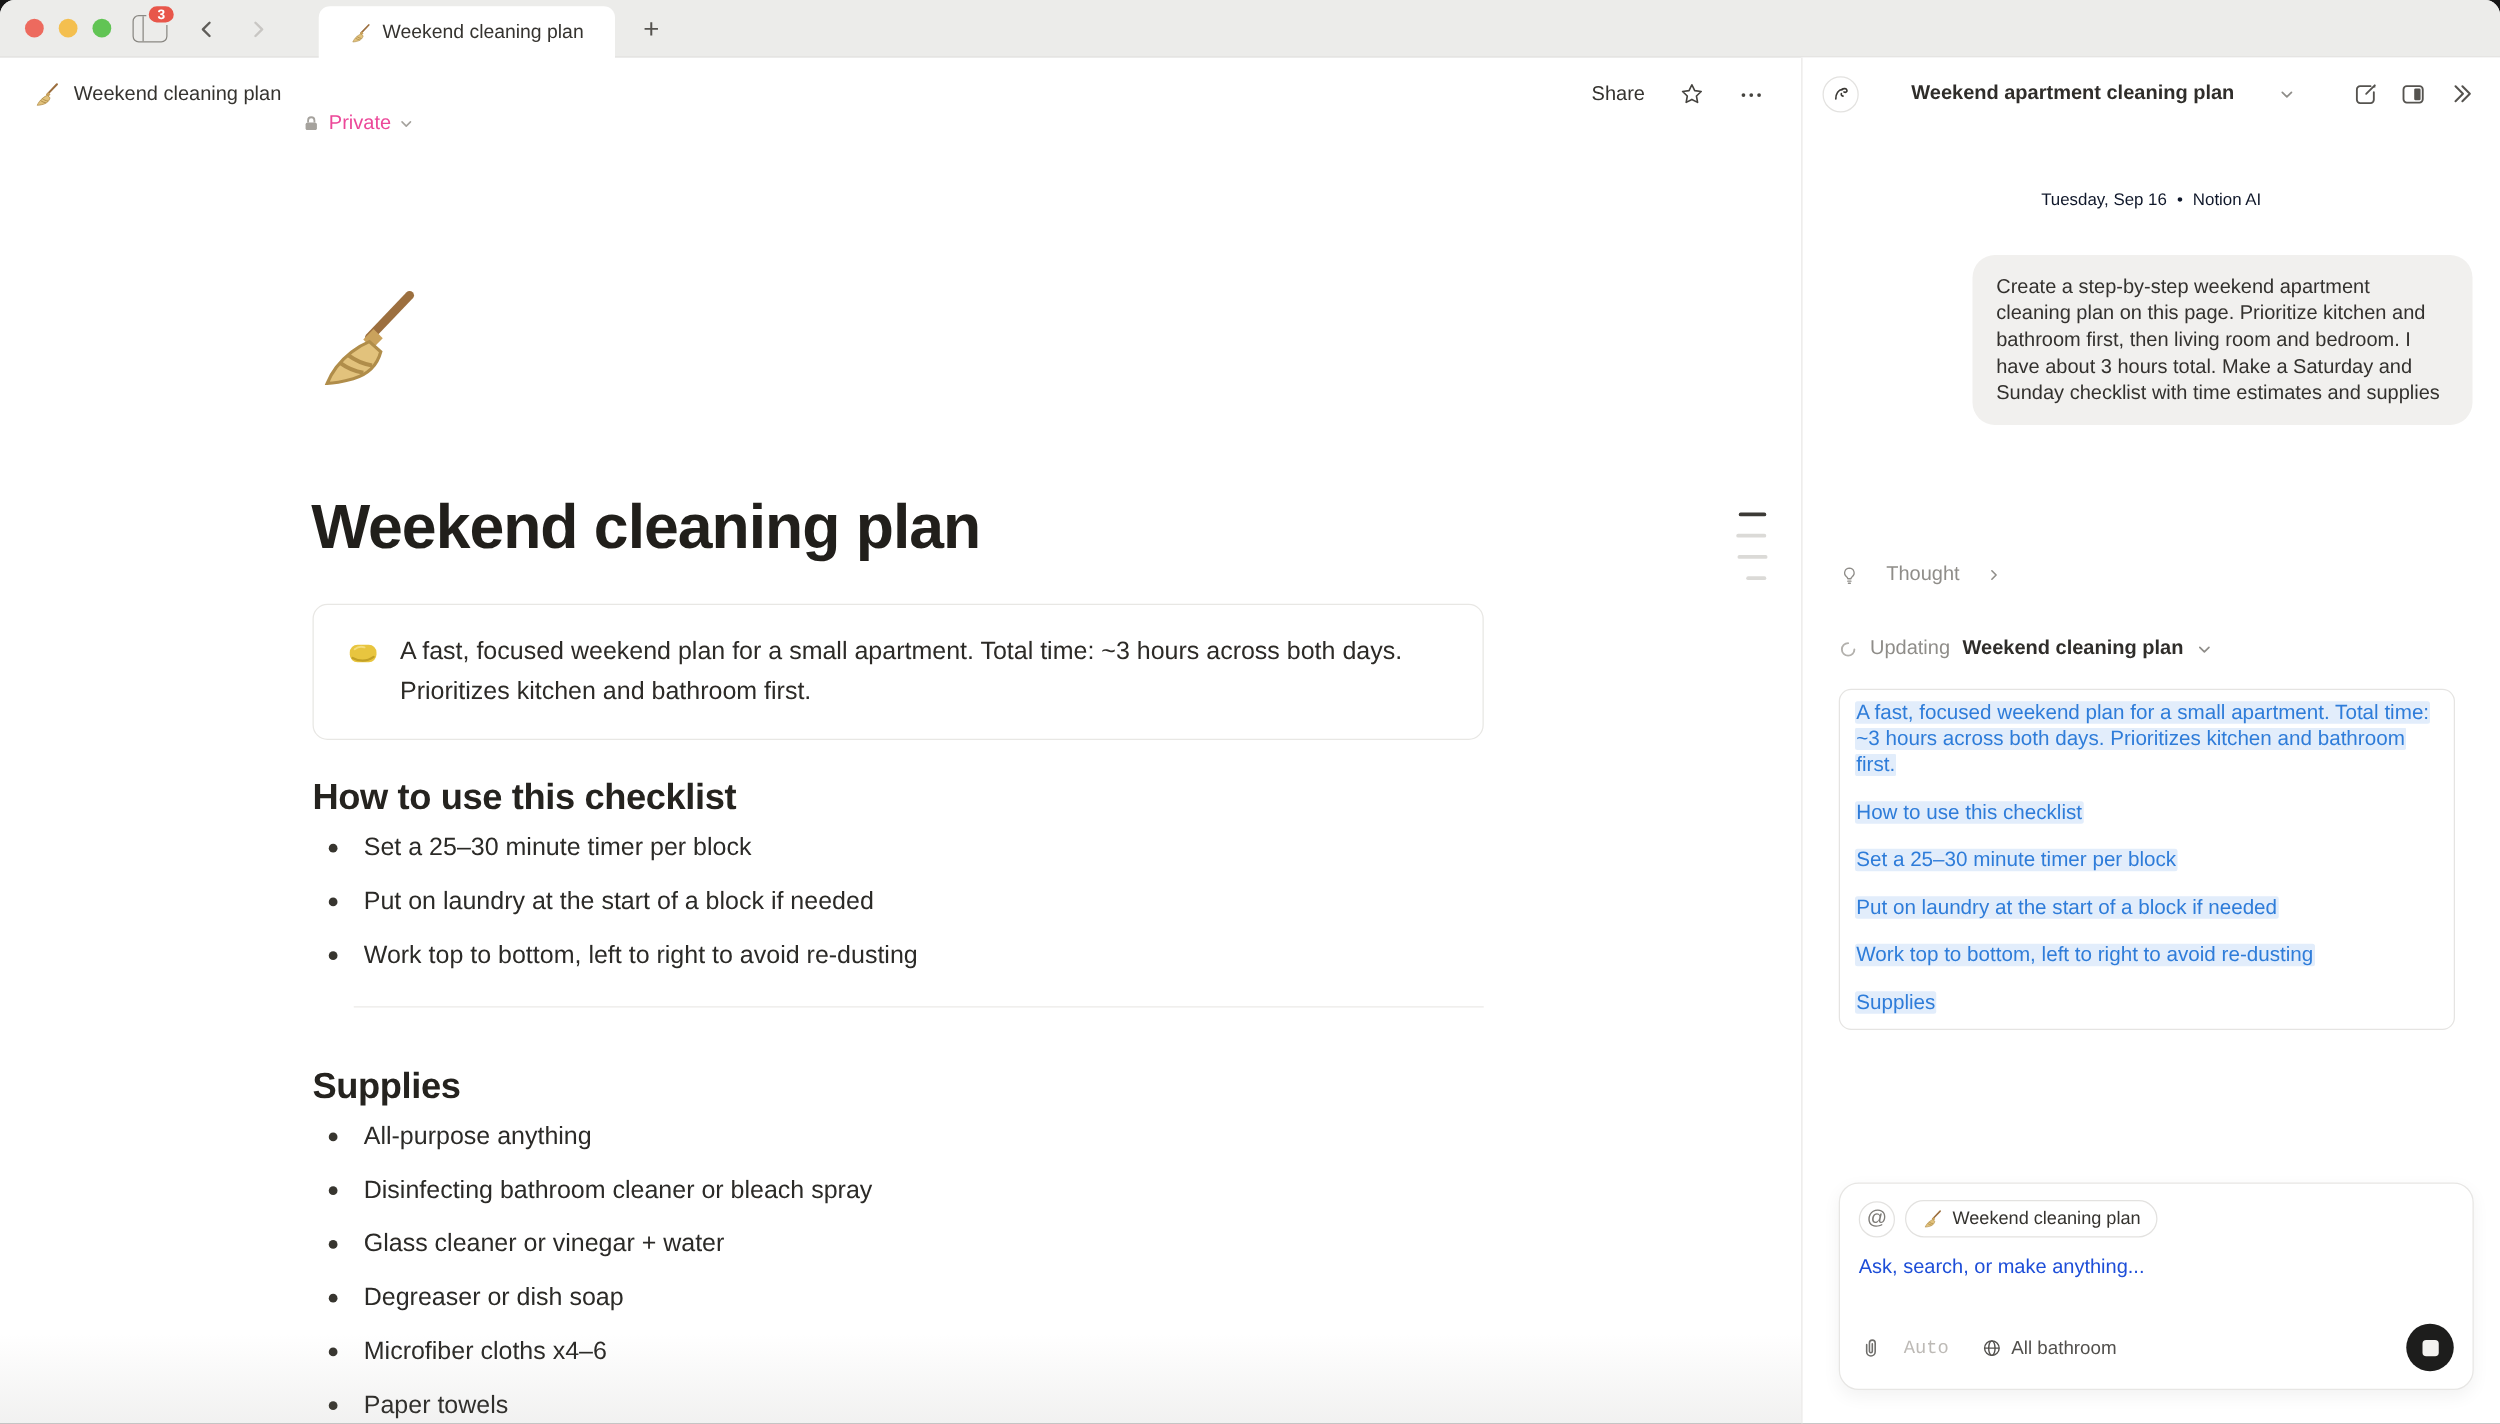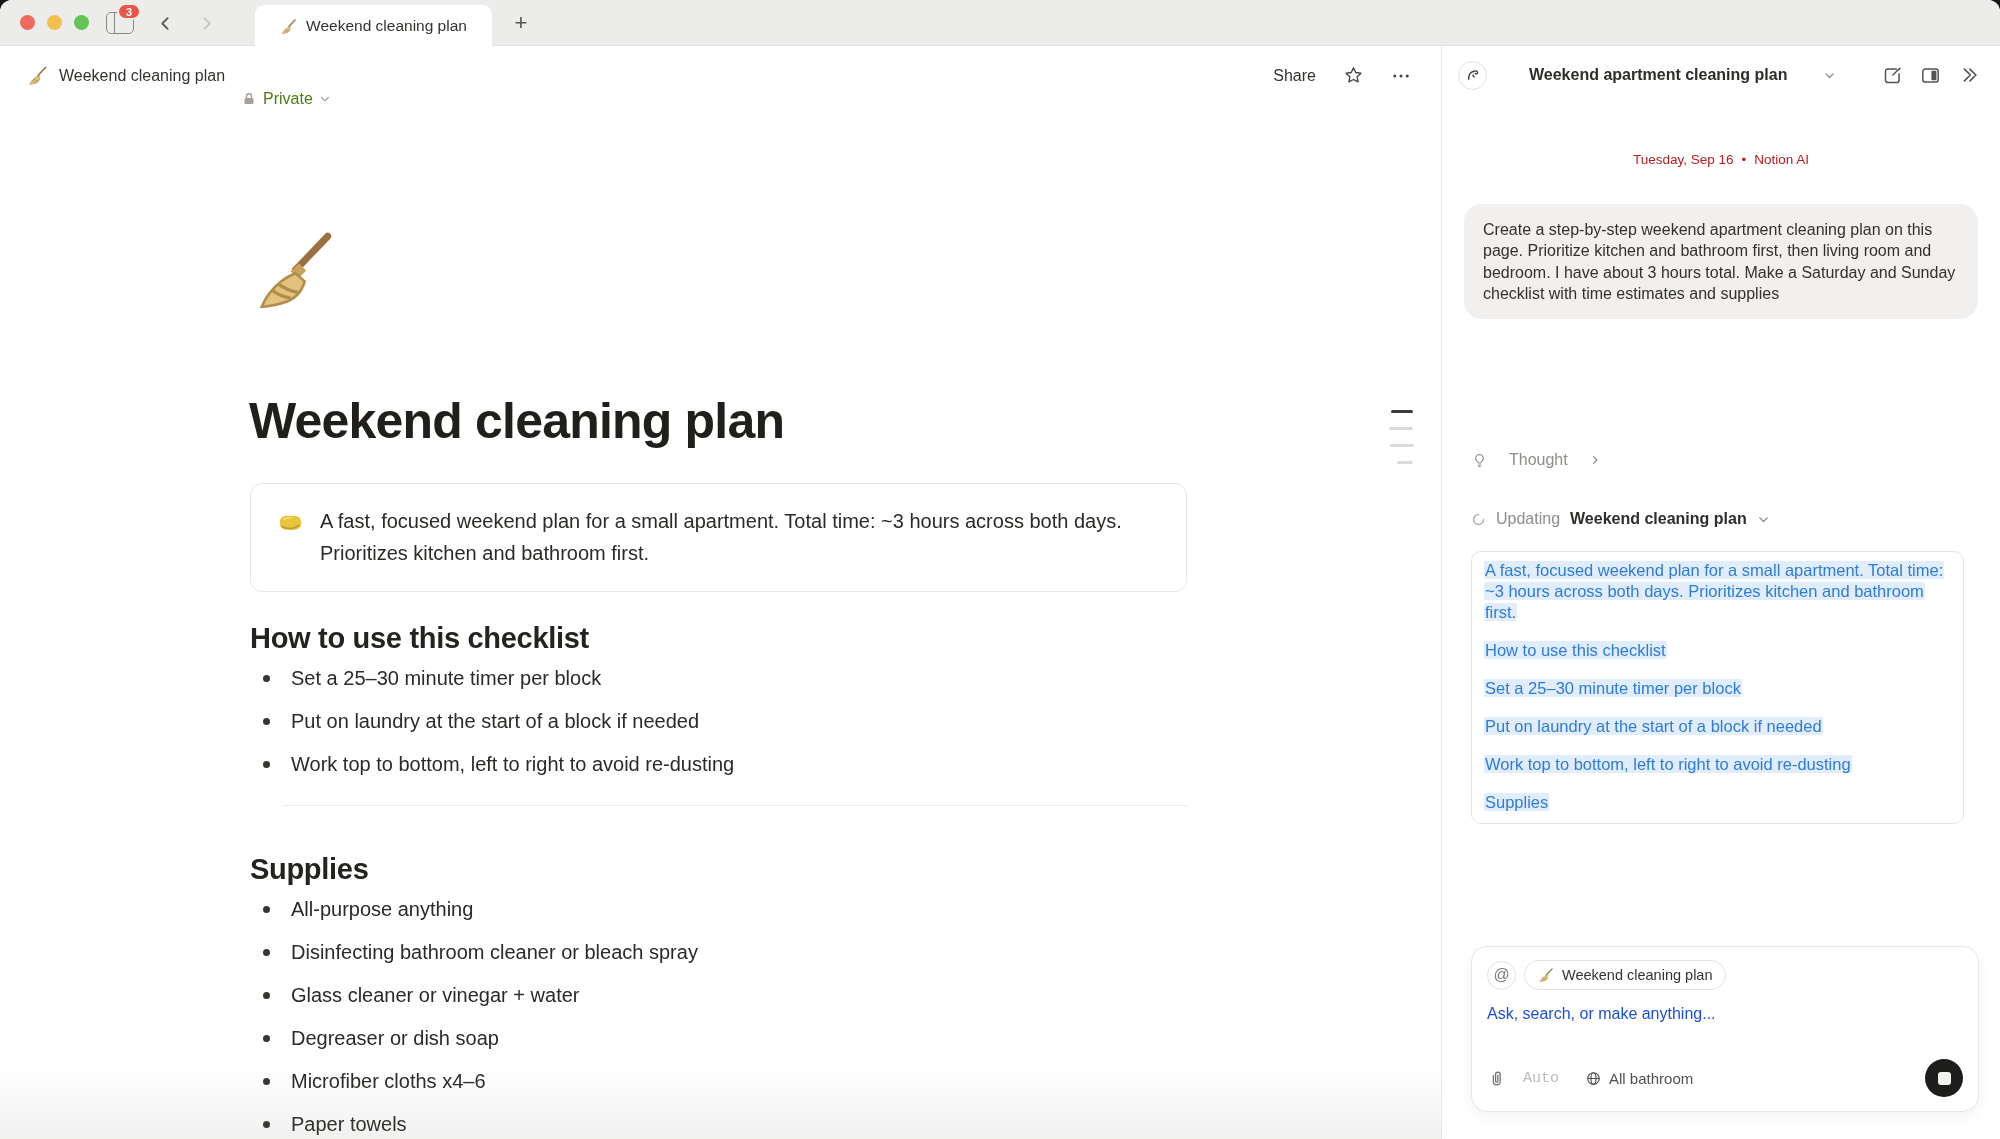--- a/index.html
+++ b/index.html
@@ -16,21 +16,21 @@
   .sidebar-toggle::before{content:"";position:absolute;left:7px;top:0;bottom:0;width:0;border-left:1.8px solid #8a8883;}
   .badge{position:absolute;left:117px;top:3px;min-width:24px;height:17px;padding:0 5px;background:#e8564a;border:2px solid #ececea;border-radius:9px;color:#fff;font-size:11px;font-weight:700;display:flex;align-items:center;justify-content:center;}
   .navchev{position:absolute;top:13px;width:20px;height:20px;display:flex;align-items:center;justify-content:center;}
   .tab{position:absolute;left:255px;top:5px;width:237px;height:42px;background:#fff;border-radius:9px 9px 0 0;display:flex;align-items:center;justify-content:center;gap:9px;}
   .tab-label{font-size:15.5px;color:#35332f;}
   .newtab{position:absolute;left:509px;top:11px;width:24px;height:24px;color:#55534f;font-size:22px;font-weight:300;display:flex;align-items:center;justify-content:center;}
 
   
   .main-header{position:absolute;top:47px;left:0;width:1441px;height:57px;background:#fff;display:flex;align-items:center;padding:0 30px 0 27px;}
   .mh-title{font-size:16px;color:#35332f;margin-left:11px;}
-  .privacy{display:flex;align-items:center;gap:6px;margin-left:16px;color:#4d7c0f;font-size:16px;margin-top:46px;}
+  .privacy{display:flex;align-items:center;gap:6px;margin-left:16px;color:#ec4899;font-size:16px;margin-top:46px;}
   .mh-right{margin-left:auto;display:flex;align-items:center;gap:27px;}
   .share{font-size:16px;color:#35332f;}
 
   
   .content{position:absolute;top:104px;left:0;width:1441px;height:1035px;background:#fff;overflow:hidden;}
   .content::after{content:"";position:absolute;left:0;right:0;bottom:0;height:72px;background:linear-gradient(to bottom,rgba(120,118,112,0),rgba(120,118,112,0.10));pointer-events:none;}
   .page-icon{position:absolute;left:250px;top:122px;width:88px;height:88px;}
   .h1{position:absolute;left:249px;top:288px;font-size:50px;font-weight:700;letter-spacing:-0.8px;color:#211f1b;}
   .callout{position:absolute;left:250px;top:379px;width:937px;border:1px solid #e8e7e4;border-radius:12px;padding:22px 26px;display:flex;gap:16px;align-items:flex-start;background:#fff;}
   .callout-text{font-size:20px;line-height:1.58;color:#2c2a26;}
@@ -45,22 +45,22 @@
   .divider{position:absolute;left:283px;top:701px;width:904px;height:1px;background:#ebeae8;}
   .toc-rail{position:absolute;left:1388px;top:306px;width:28px;}
   .toc-rail .bar{height:3px;border-radius:2px;margin-bottom:14px;}
 
   
   .panel{position:absolute;top:46px;left:1441px;width:559px;height:1093px;background:#fff;border-left:1px solid #e9e8e6;}
   .panel-header{height:58px;display:flex;align-items:center;padding:0 20px 0 16px;gap:28px;}
   .ai-avatar{width:29px;height:29px;border-radius:50%;border:1px solid #e3e2e0;background:#fff;display:flex;align-items:center;justify-content:center;flex:0 0 auto;}
   .panel-title{font-size:16px;font-weight:600;color:#2f2d2a;margin-left:14px;white-space:nowrap;}
   .ph-icons{margin-left:auto;display:flex;align-items:center;gap:17px;}
-  .date-line{position:absolute;left:0;right:0;top:106px;text-align:center;font-size:13.5px;color:#b91c1c;display:flex;justify-content:center;gap:8px;}
-  .bubble{position:absolute;right:22px;top:158px;width:514px;background:#f1f0ee;border-radius:18px;padding:15px 19px;font-size:16px;line-height:1.33;color:#33312e;}
+  .date-line{position:absolute;left:0;right:0;top:106px;text-align:center;font-size:13.5px;color:#0f172a;display:flex;justify-content:center;gap:8px;}
+  .bubble{position:absolute;right:22px;top:158px;width:400px;background:#f1f0ee;border-radius:18px;padding:15px 19px;font-size:16px;line-height:1.33;color:#33312e;}
   .thought-row{position:absolute;left:29px;top:405px;display:flex;align-items:center;gap:21px;color:#8f8d89;font-size:16px;}
   .updating-row{position:absolute;left:29px;top:464px;display:flex;align-items:center;gap:10px;font-size:16px;}
   .updating-word{color:#8f8d89;}
   .updating-page{color:#2f2d2a;font-weight:600;}
   .diff-card{position:absolute;left:29px;top:459px;margin-top:46px;width:493px;border:1px solid #e5e4e2;border-radius:10px;padding:8px 12px 10px;background:#fff;}
   .diff-card p{margin:0;font-size:16.5px;line-height:21px;}
   .diff-card p + p{margin-top:17px;}
   .diff-card mark{background:#e2edfb;color:#2e7cd9;padding:0 1px;border-radius:2px;box-decoration-break:clone;-webkit-box-decoration-break:clone;}
   .composer{position:absolute;left:29px;top:900px;width:508px;height:166px;border:1px solid #e7e6e4;border-radius:16px;background:#fff;box-shadow:0 5px 14px rgba(0,0,0,0.05);padding:13px 15px 14px;display:flex;flex-direction:column;}
   .comp-row1{display:flex;align-items:center;gap:8px;}

